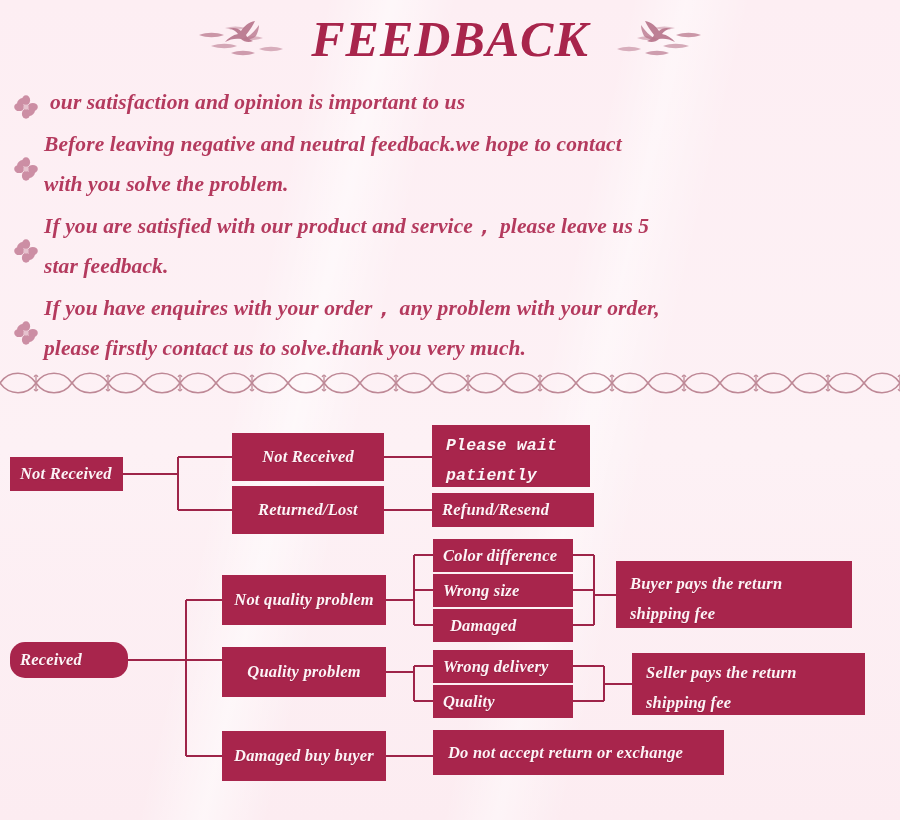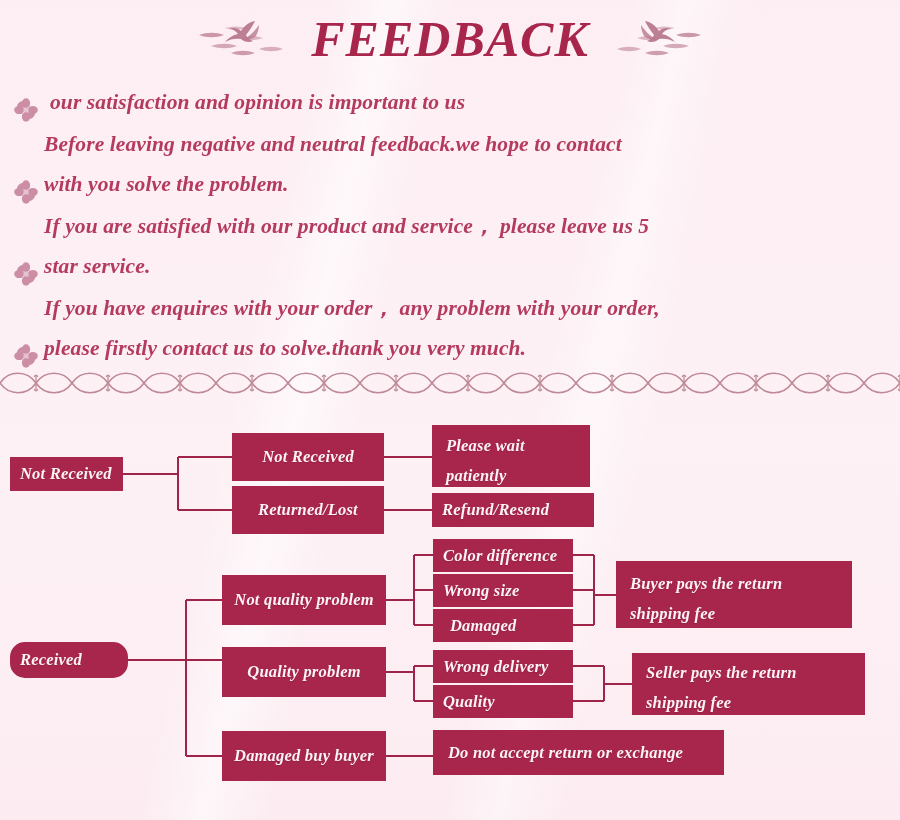--- a/index.html
+++ b/index.html
@@ -33,21 +33,21 @@
     text-shadow:0 1px 0 rgba(255,255,255,.35);
   }
   .orn{width:104px;height:48px;display:block;}
   .orn.right{transform:scaleX(-1);}
 
   
   .list{
     position:absolute;left:14px;top:82px;width:872px;
   }
   .item{
-    display:flex;align-items:flex-end;
+    display:flex;align-items:center;
     margin-bottom:2px;
   }
   .bullet{
     width:24px;height:24px;flex:0 0 24px;
     margin-top:9px;margin-right:6px;
   }
   .item-text{
     font-style:italic;font-weight:bold;
     font-size:21.5px;line-height:40px;
     color:#b43a5e;
@@ -162,21 +162,21 @@
         <ellipse cx="12" cy="18.8" rx="4.1" ry="5"></ellipse>
         <ellipse cx="5.2" cy="12" rx="5" ry="4.1"></ellipse>
         <ellipse cx="18.8" cy="12" rx="5" ry="4.1"></ellipse>
         <ellipse cx="7.2" cy="7.2" rx="4.4" ry="3.3" transform="rotate(-45 7.2 7.2)"></ellipse>
         <ellipse cx="16.8" cy="16.8" rx="4.4" ry="3.3" transform="rotate(-45 16.8 16.8)"></ellipse>
         <circle cx="12" cy="12" r="2.6" fill="#e6c2ce"></circle>
       </g>
     </svg>
     <div class="item-text">
       <div>If you are satisfied with our product and service，  please leave us 5</div>
-      <div>star service.</div>
+      <div>star feedback.</div>
     </div>
   </div>
 
   <div class="item i3">
     <svg class="bullet" viewBox="0 0 24 24">
       <g fill="#cc8ea4">
         <ellipse cx="12" cy="5.2" rx="4.1" ry="5"></ellipse>
         <ellipse cx="12" cy="18.8" rx="4.1" ry="5"></ellipse>
         <ellipse cx="5.2" cy="12" rx="5" ry="4.1"></ellipse>
         <ellipse cx="18.8" cy="12" rx="5" ry="4.1"></ellipse>
@@ -270,21 +270,21 @@
   </div>
 
   <div class="node center" style="left:232px;top:15px;width:152px;height:48px;">
     <span>Not Received</span>
   </div>
 
   <div class="node center" style="left:232px;top:68px;width:152px;height:48px;">
     <span>Returned/Lost</span>
   </div>
 
-  <div class="node two-line" style="left:432px;top:7px;width:158px;height:62px;">
+  <div class="node two-line" style="left:432px;top:7px;width:158px;height:62px;font-family:Liberation Mono, monospace;">
     <span class="ln">Please wait</span>
     <span class="ln">patiently</span>
   </div>
 
   <div class="node" style="left:432px;top:75px;width:162px;height:34px;">
     <span>Refund/Resend</span>
   </div>
 
   <div class="node" style="left:10px;top:224px;width:118px;height:36px;border-radius:15px;">
     <span>Received</span>

